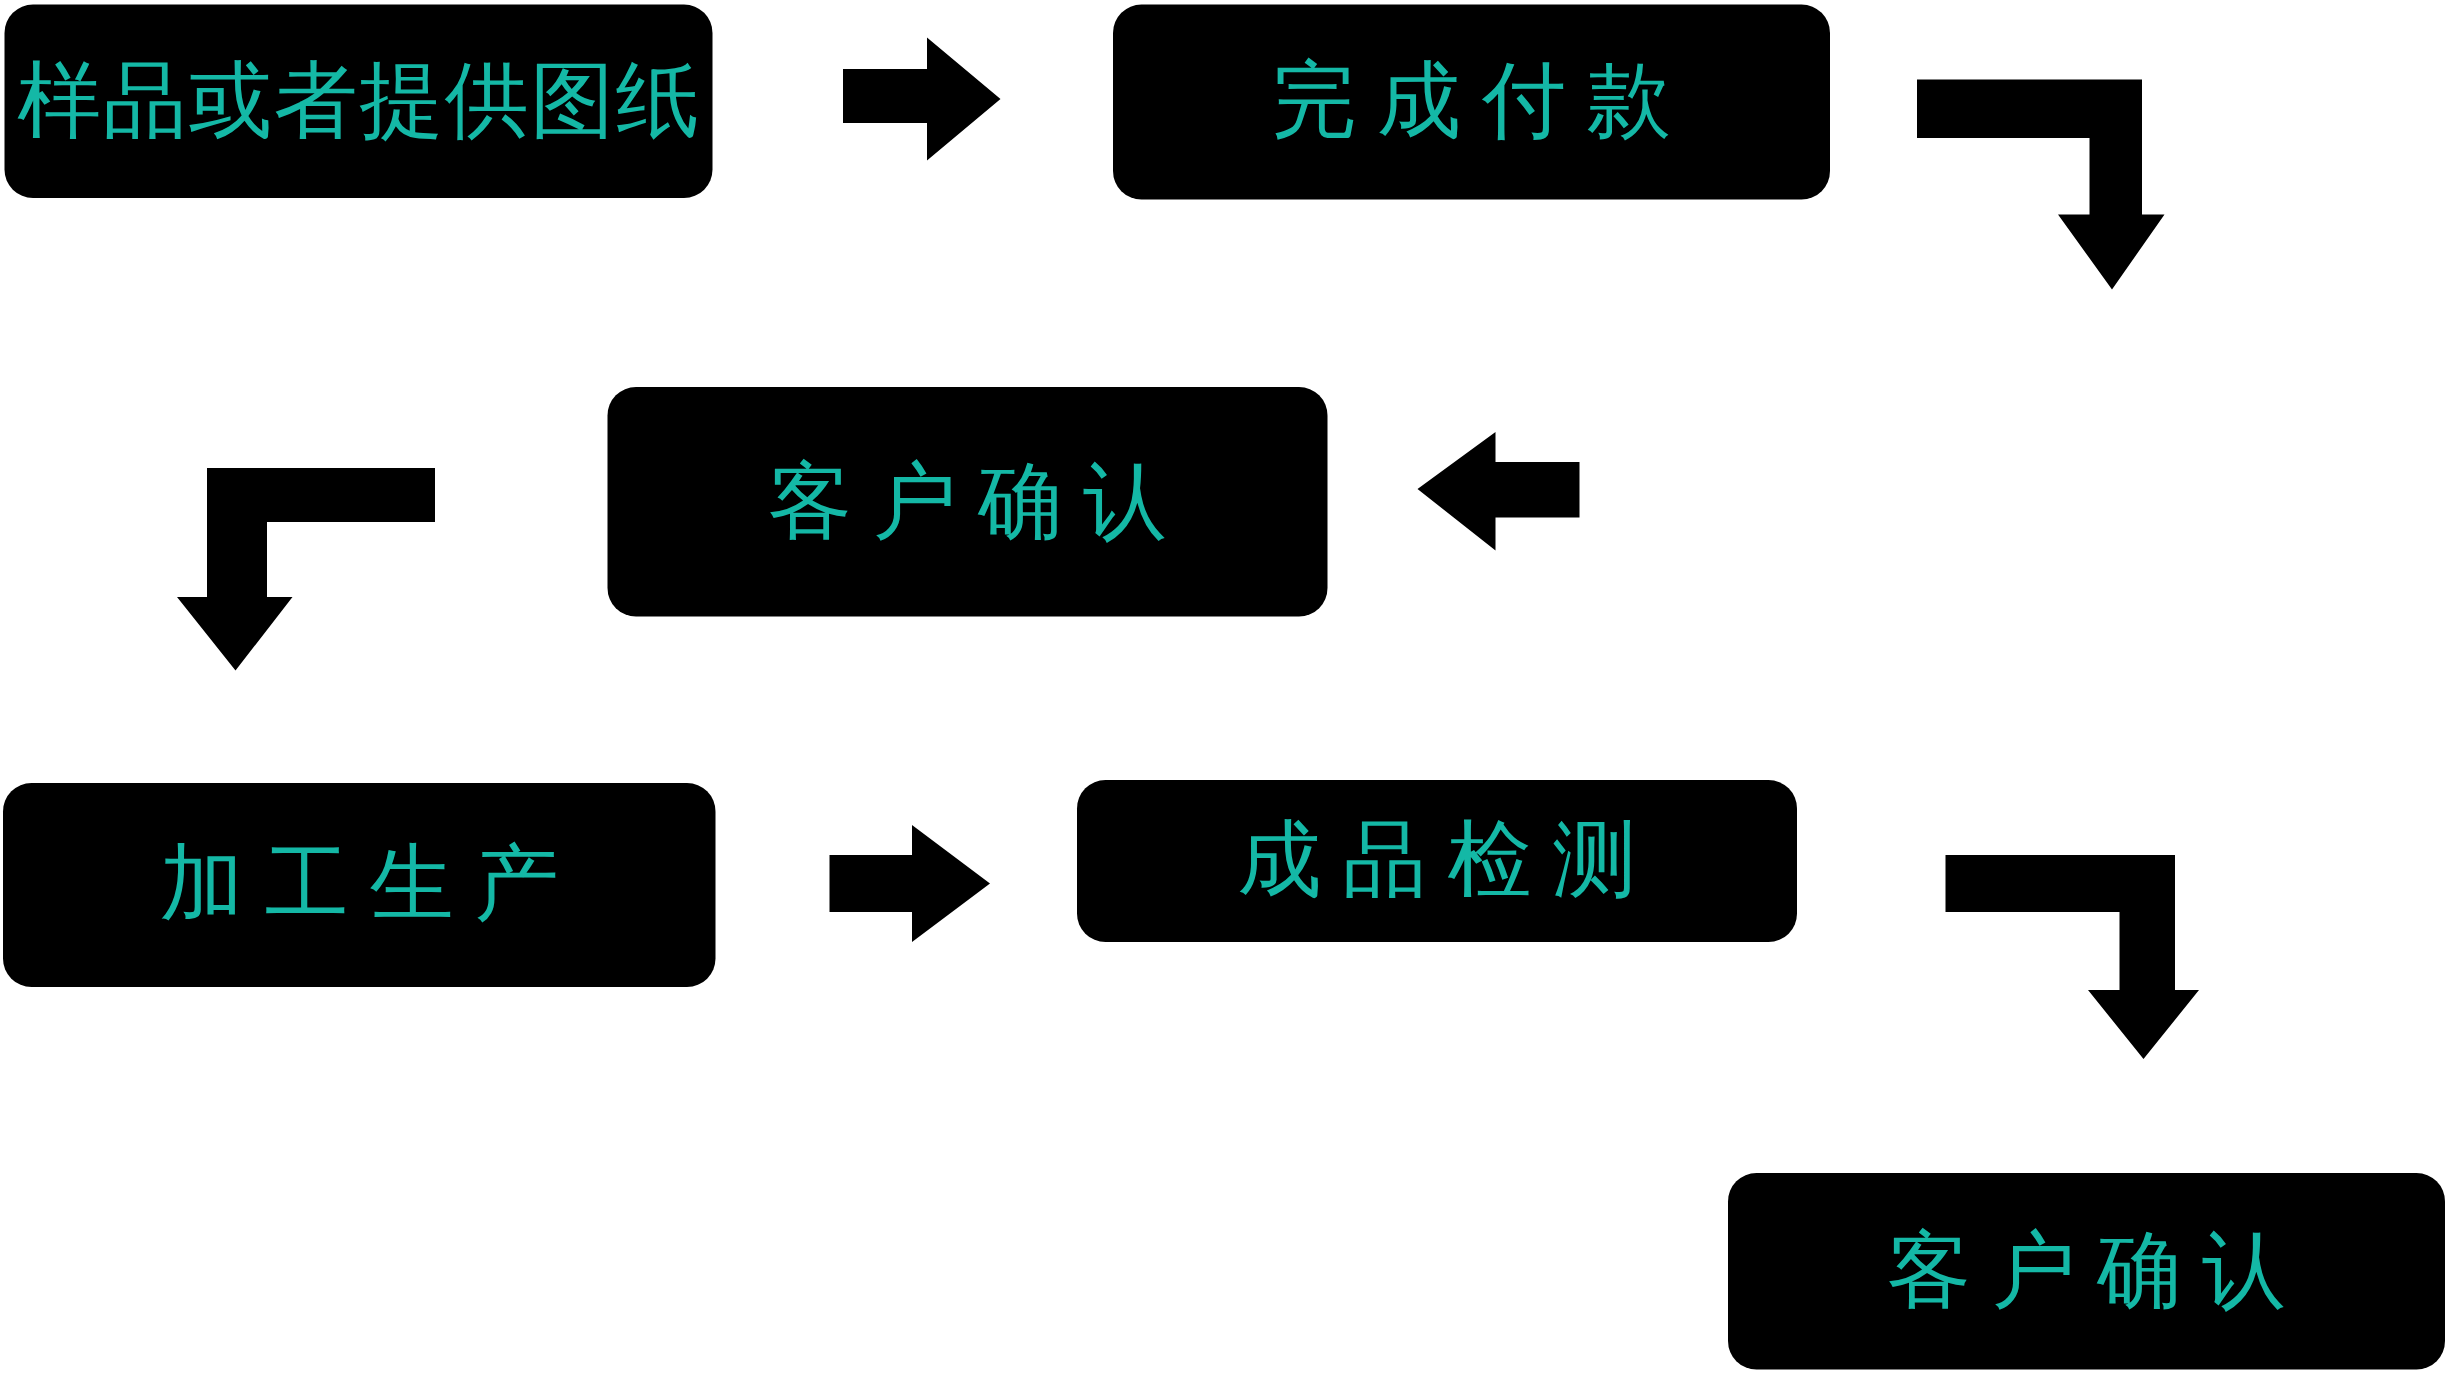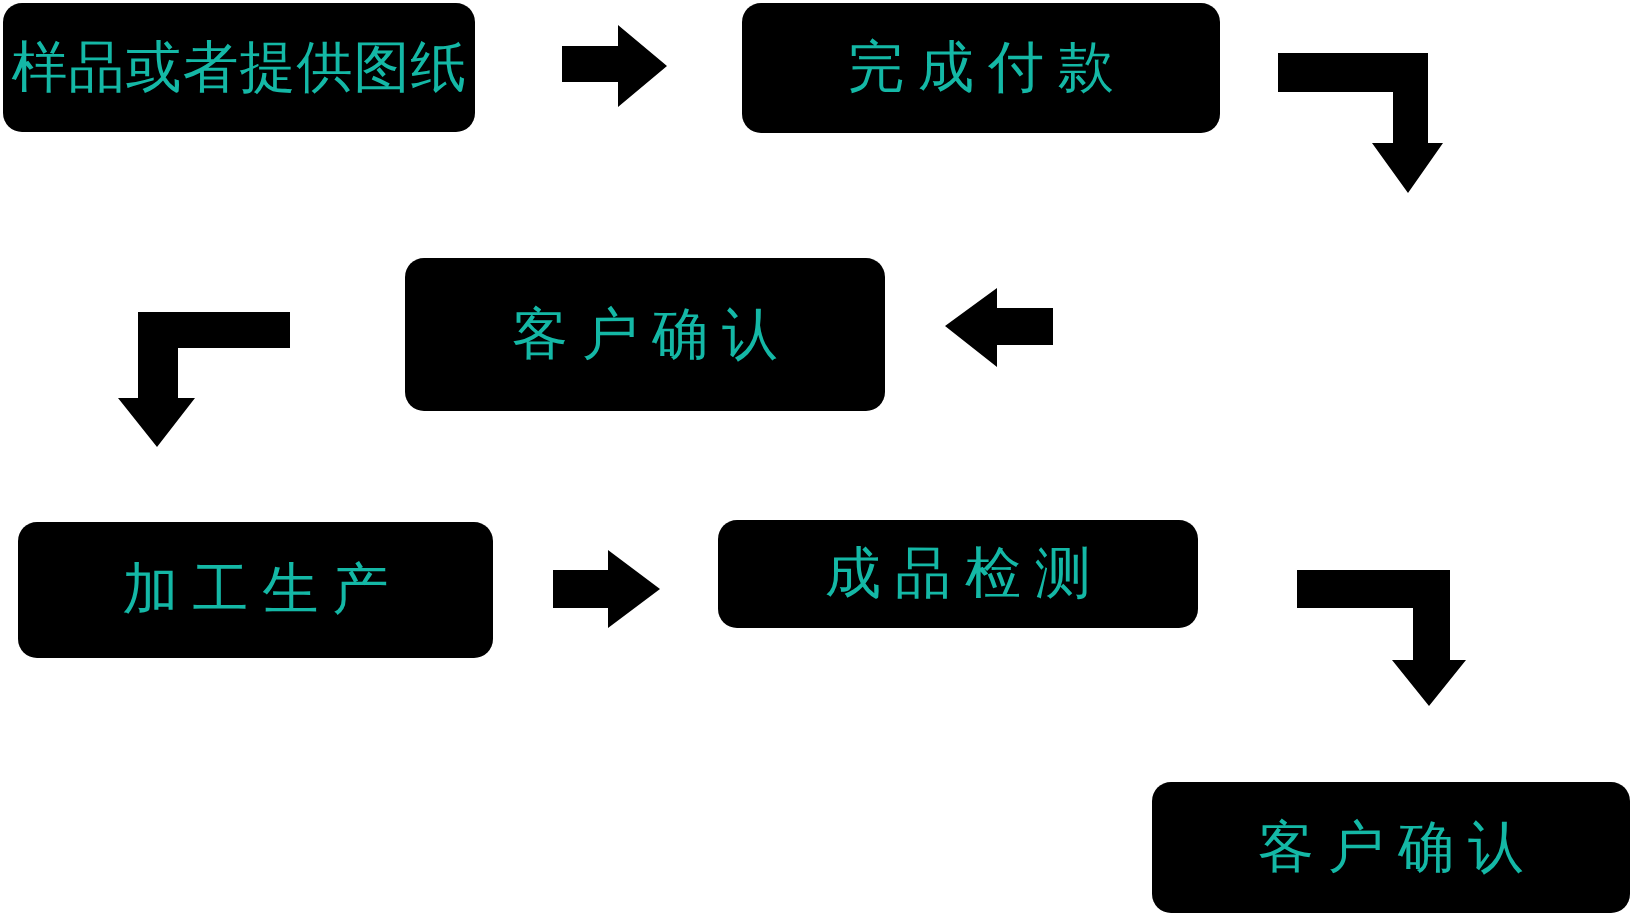--- a/index.html
+++ b/index.html
@@ -42,21 +42,21 @@
   }
   .node.wide {
     letter-spacing: 1px;
     padding-left: 1px;
   }
   
   #n1 { left: 3px;    top: 3px;   width: 472px; height: 129px; }
   #n2 { left: 742px;  top: 3px;   width: 478px; height: 130px; }
   #n3 { left: 1105px; top: 258px; width: 480px; height: 135px; }
   #n4 { left: 405px;  top: 258px; width: 480px; height: 153px; }
-  #n5 { left: 2px;    top: 522px; width: 475px; height: 136px; margin-left: 16px; }
+  #n5 { left: 2px;    top: 522px; width: 475px; height: 136px; }
   #n6 { left: 718px;  top: 520px; width: 480px; height: 108px; }
   #n7 { left: 1152px; top: 782px; width: 478px; height: 131px; }
 </style>
 </head>
 <body>
 
 <div class="canvas">
 
   <svg class="arrows" viewBox="0 0 1634 916" xmlns="http://www.w3.org/2000/svg">
 

